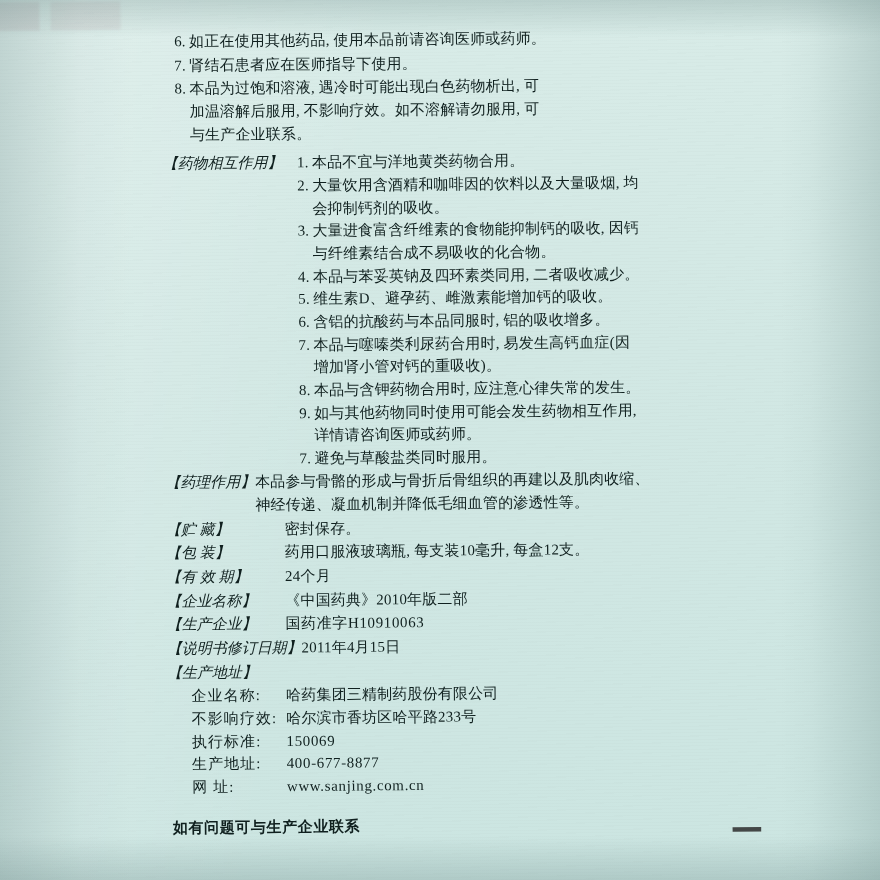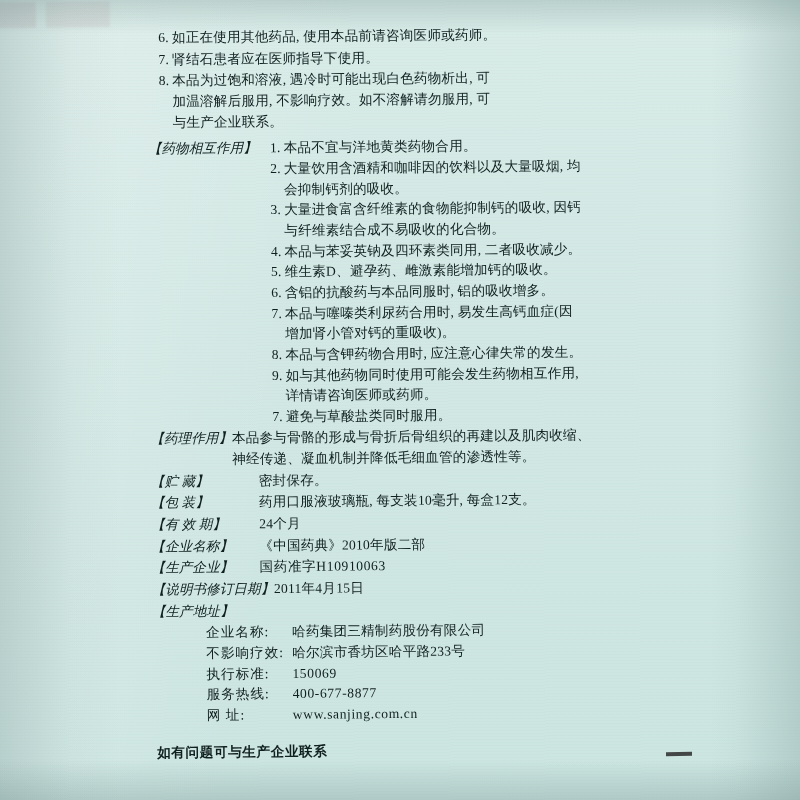--- a/index.html
+++ b/index.html
@@ -145,21 +145,20 @@
   .maker-block { margin-top: 1px; }
   .maker-row {
     display: flex;
     align-items: flex-start;
     padding-left: 22px;
   }
   .maker-key {
     flex: 0 0 auto;
     min-width: 86px;
     letter-spacing: 1px;
-    margin-left: 32px;
   }
   .maker-val { flex: 1 1 auto; }
   .mono { font-family: "Liberation Serif", serif; letter-spacing: .6px; }
 
   .footer-note {
     margin-top: 16px;
     padding-left: 4px;
     font-weight: bold;
     letter-spacing: .6px;
   }
@@ -348,21 +347,21 @@
       </div>
       <div class="maker-row">
         <span class="maker-key">不影响疗效:</span>
         <span class="maker-val">哈尔滨市香坊区哈平路233号</span>
       </div>
       <div class="maker-row">
         <span class="maker-key">执行标准:</span>
         <span class="maker-val mono">150069</span>
       </div>
       <div class="maker-row">
-        <span class="maker-key">服务热线:</span>
+        <span class="maker-key">生产地址:</span>
         <span class="maker-val mono">400-677-8877</span>
       </div>
       <div class="maker-row">
         <span class="maker-key">网    址:</span>
         <span class="maker-val mono">www.sanjing.com.cn</span>
       </div>
     </div>
 
     <div class="footer-note">如有问题可与生产企业联系</div>
   </div>

